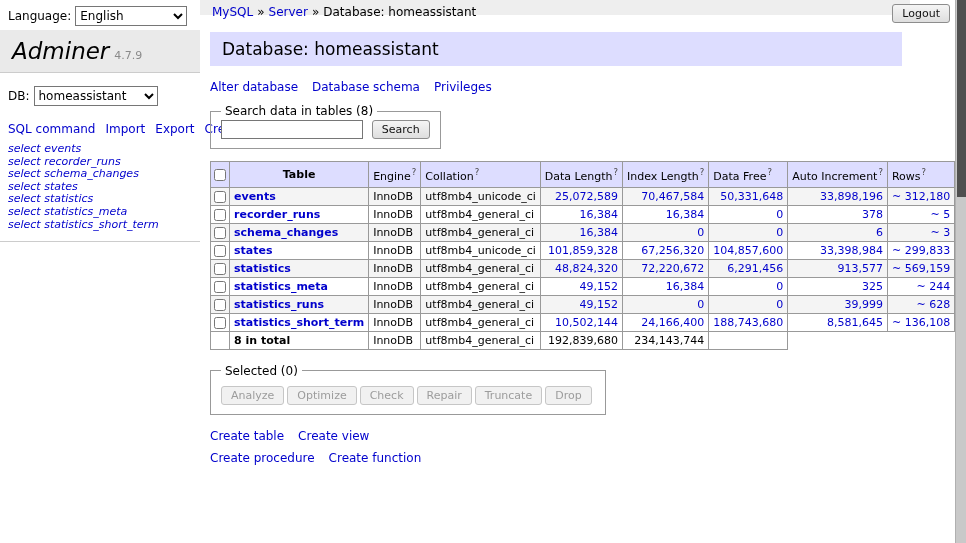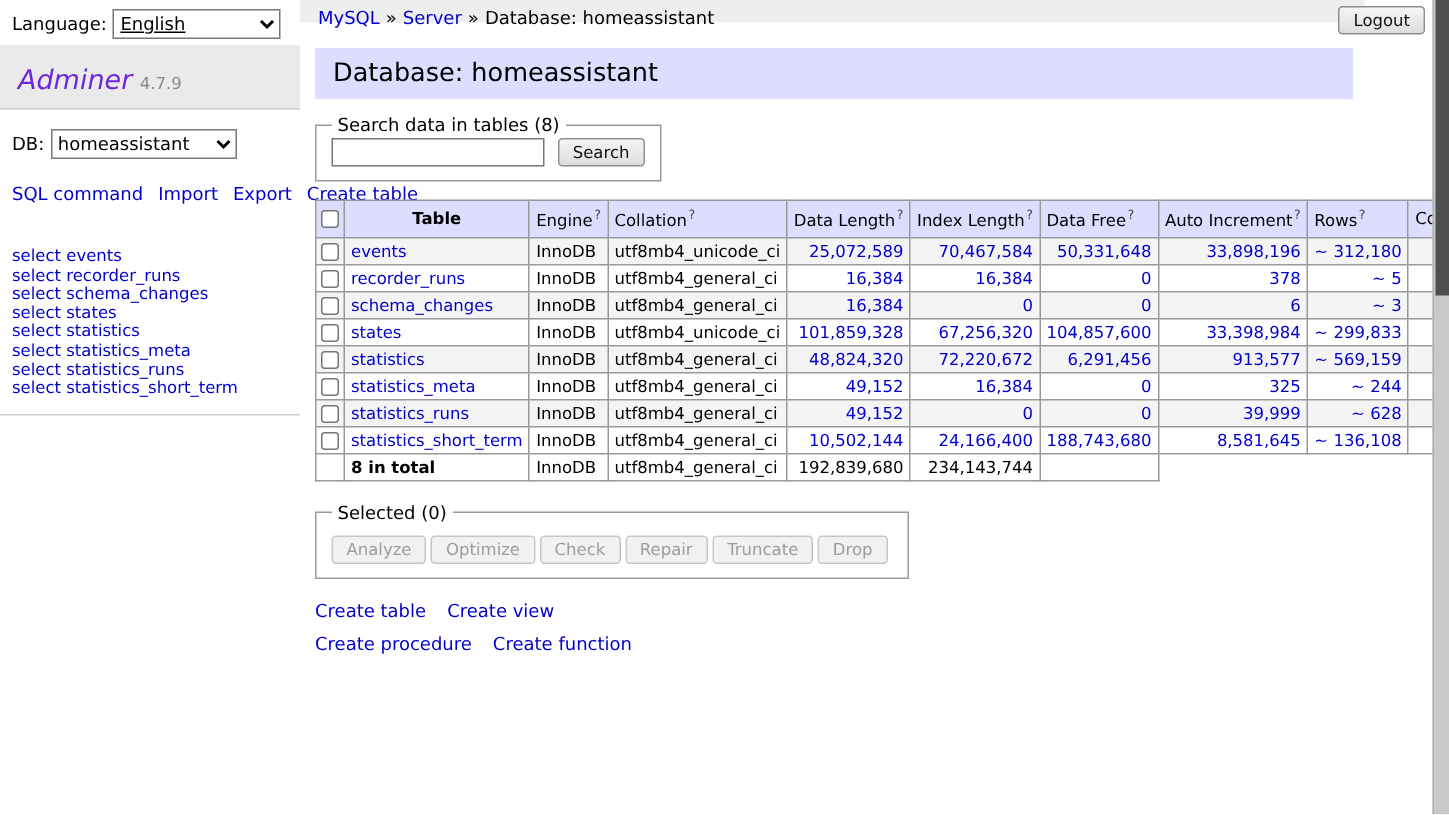--- a/index.html
+++ b/index.html
@@ -14,21 +14,21 @@
     font-family:"DejaVu Sans","Liberation Sans",sans-serif;
     font-size:12px;color:#000;background:#fff;
     position:relative;overflow:hidden;cursor:default;
   }
   a{color:var(--link-blue);text-decoration:none;cursor:pointer;}
 
   
   #lang-bar{position:absolute;top:6px;left:8px;white-space:nowrap;}
   #lang-bar label{margin-right:4px;}
   select{font-family:inherit;font-size:12px;border:1px solid #767676;background:#fff;height:20px;}
-  .lang-select{width:112px;text-decoration:underline;}
+  .lang-select{width:112px;}
   .db-select{width:124px;}
   .move-select{width:132px;}
 
   
   #breadcrumb{
     position:absolute;left:200px;top:0;width:710px;height:15px;
     background:var(--bar-gray);line-height:25px;padding:0 12px;white-space:nowrap;
   }
   #breadcrumb .sep{color:#000;margin:0 4px;}
 
@@ -42,27 +42,27 @@
     background:linear-gradient(#f5f5f5,#dedede);cursor:pointer;white-space:nowrap;
   }
   .btn:disabled{color:#9c9c9c;border-color:#c6c6c6;background:#f1f1f1;cursor:default;}
 
   
   #sidebar{position:absolute;left:0;top:30px;width:200px;}
   #sidebar h1{
     background:#eaeaea;border-bottom:1px solid #ccc;
     padding:7px 12px;font-weight:normal;white-space:nowrap;
   }
-  .app-name{font-style:italic;font-size:18px;color:#6d28d9;}
+  .app-name{font-style:italic;font-size:23px;color:#000000;}
   .version{font-size:11px;color:#8a8a8a;margin-left:5px;}
   .sidebar-inner{padding:13px 8px 0;}
   .db-row label{margin-right:4px;}
   .menu-links{margin-top:16px;width:162px;line-height:1.25;}
   .menu-links a{margin-right:10px;white-space:nowrap;}
-  .table-links{margin-top:28px;}
+  .table-links{margin-top:6px;font-style:italic;}
   .table-links a{display:block;font-size:11px;line-height:12.6px;white-space:nowrap;}
   .sidebar-rule{border-bottom:1px solid #ccc;width:200px;margin-top:10px;}
 
   
   #content{position:absolute;left:210px;top:25px;width:692px;}
   #content h2{
     background:var(--header-lavender);
     font-size:17px;font-weight:normal;padding:7px 12px;margin-top:7px;
   }
   .links-row{margin-top:14px;}
@@ -81,21 +81,21 @@
 
   
   table{border-collapse:collapse;margin-top:12px;font-size:11px;}
   th,td{border:1px solid var(--border-gray);padding:1px 4px;white-space:nowrap;line-height:15px;}
   thead th,thead td{background:var(--header-lavender);padding:3px 4px;font-weight:normal;}
   thead th{font-weight:bold;text-align:center;}
   tbody tr:nth-child(odd){background:#f4f4f4;}
   .chk{text-align:center;width:19px;padding:1px 3px;}
   input[type=checkbox]{width:12px;height:12px;margin:0;vertical-align:middle;}
   .tname{text-align:left;font-weight:bold;background:transparent;}
-  .tname a{font-weight:normal;margin-top:12px;}
+  .tname a{font-weight:bold;margin-top:12px;}
   .num{text-align:right;}
   .num a{color:var(--link-blue);}
   sup.help{font-size:8.5px;color:#444;margin-left:1px;cursor:pointer;}
   tfoot td,tfoot th{background:#fff;}
   tfoot th{font-weight:bold;}
   tfoot .num{color:#000;}
   .comment-col{min-width:52px;}
 
   
   #selected-fs{margin-top:14px;}
@@ -135,30 +135,30 @@
         <label>DB:</label><select class="db-select"><option>homeassistant</option></select>
       </div>
       <p class="menu-links"><a class="mlink">SQL command</a><a class="mlink">Import</a><a class="mlink">Export</a><a class="mlink">Create table</a></p>
       <nav class="table-links">
           <a class="tlink">select events</a>
           <a class="tlink">select recorder_runs</a>
           <a class="tlink">select schema_changes</a>
           <a class="tlink">select states</a>
           <a class="tlink">select statistics</a>
           <a class="tlink">select statistics_meta</a>
-          <a class="tlink">select statistics_runs</a>
           <a class="tlink">select statistics_short_term</a>
         </nav>
     </div>
     <div class="sidebar-rule"></div>
   </div>
 
   <div id="content">
     <h2>Database: homeassistant</h2>
 
+    <p class="links-row"><a class="alink">Alter database</a><a class="alink">Database schema</a><a class="alink">Privileges</a></p>
 
 
     <fieldset id="search-fs">
       <legend>Search data in tables (8)</legend>
       <input type="text" value="" style="">
       <button class="btn">Search</button>
     </fieldset>
 
     <table id="tables">
       <thead>

